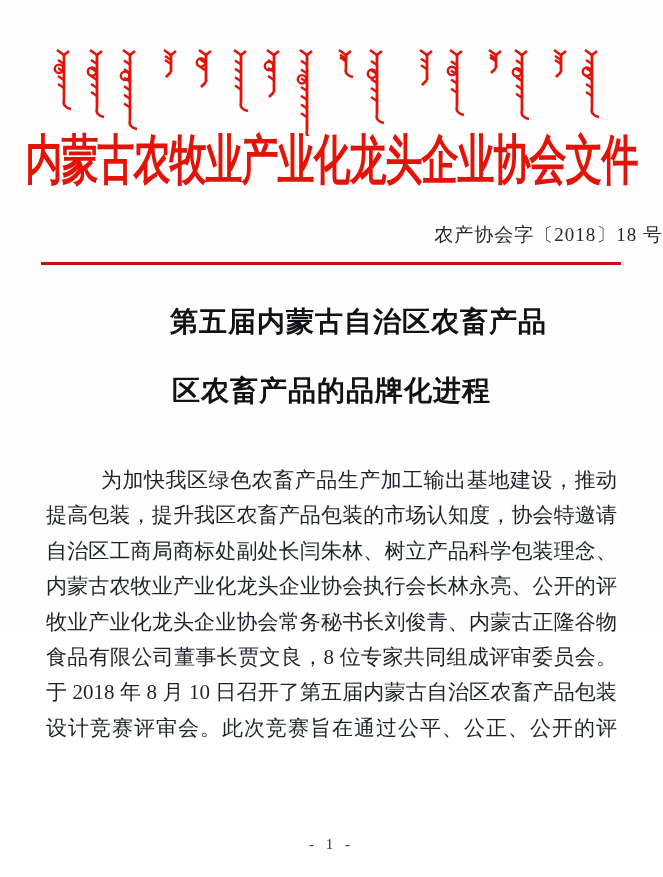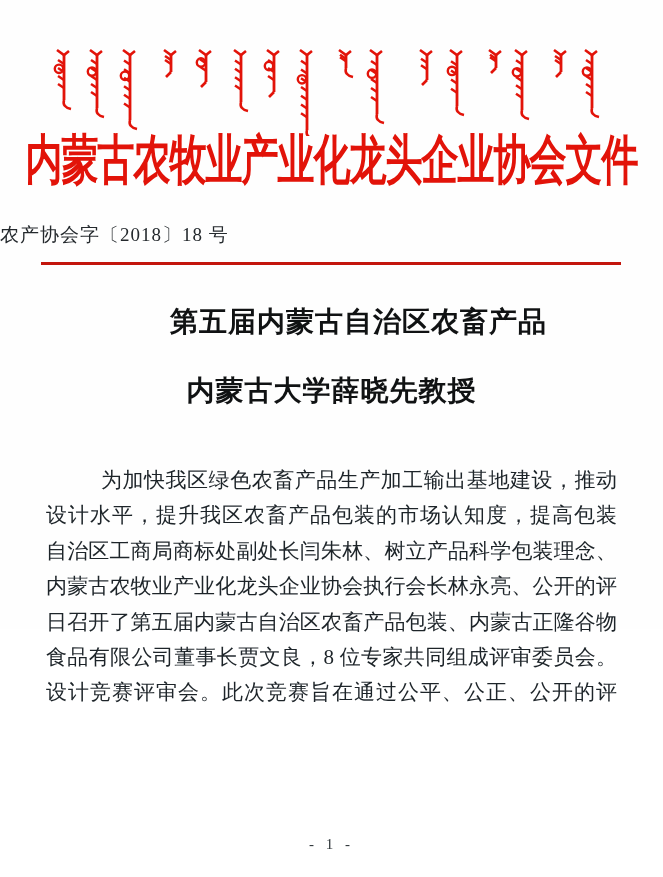--- a/index.html
+++ b/index.html
@@ -24,21 +24,21 @@
     font-size:37px;
     font-weight:bold;
     letter-spacing:-1px;
     transform:scaleY(1.45);
     transform-origin:top center;
     white-space:nowrap;
   }
   
   .doc-number{
     position:absolute;top:222px;left:0;width:663px;
-    text-align:left;
+    text-align:right;
     font-size:19px;
     color:#24292d;
     letter-spacing:1px;
   }
   
   .red-rule{
     position:absolute;top:262px;left:41px;width:580px;height:3px;
     background:#c3150c;
   }
   
@@ -206,27 +206,28 @@
     </svg>
 
   <div class="org-title">内蒙古农牧业产业化龙头企业协会文件</div>
 
   <div class="doc-number">农产协会字〔2018〕18 号</div>
 
   <div class="red-rule"></div>
 
   <div class="doc-title line1">第五届内蒙古自治区农畜产品</div>
 
-  <div class="doc-title line2">内蒙古大学薛晓先教授</div>
+  <div class="doc-title line2">区农畜产品的品牌化进程</div>
 
   <div class="body-text">
     <div class="body-line first">为加快我区绿色农畜产品生产加工输出基地建设，推动我</div>
-    <div class="body-line">设计水平，提升我区农畜产品包装的市场认知度，提高包装</div>
+    <div class="body-line">提高包装，提升我区农畜产品包装的市场认知度，协会特邀请</div>
     <div class="body-line">自治区工商局商标处副处长闫朱林、树立产品科学包装理念、</div>
     <div class="body-line">内蒙古农牧业产业化龙头企业协会执行会长林永亮、公开的评审</div>
-    <div class="body-line">日召开了第五届内蒙古自治区农畜产品包装、内蒙古正隆谷物</div>
+    <div class="body-line">牧业产业化龙头企业协会常务秘书长刘俊青、内蒙古正隆谷物</div>
     <div class="body-line">食品有限公司董事长贾文良，8 位专家共同组成评审委员会。</div>
+    <div class="body-line">于 2018 年 8 月 10 日召开了第五届内蒙古自治区农畜产品包装</div>
     <div class="body-line">设计竞赛评审会。此次竞赛旨在通过公平、公正、公开的评审，</div>
   </div>
 
   <div class="page-number">- 1 -</div>
 
 </div>
 
 </body></html>

